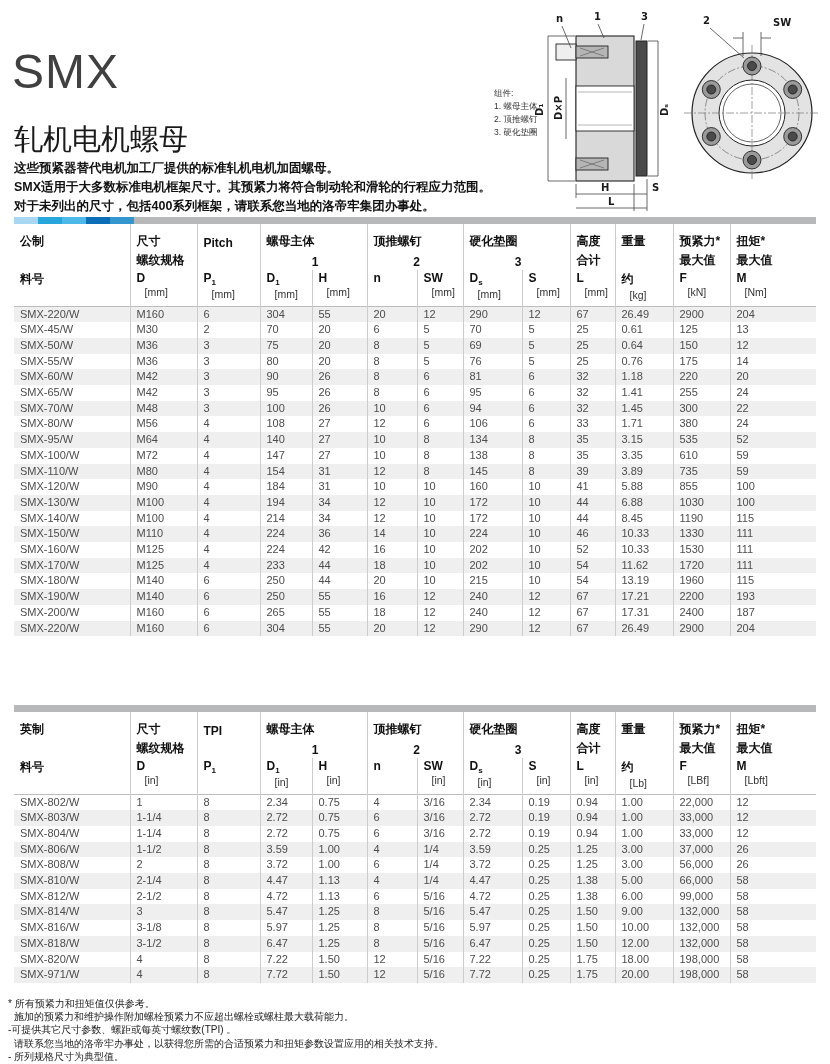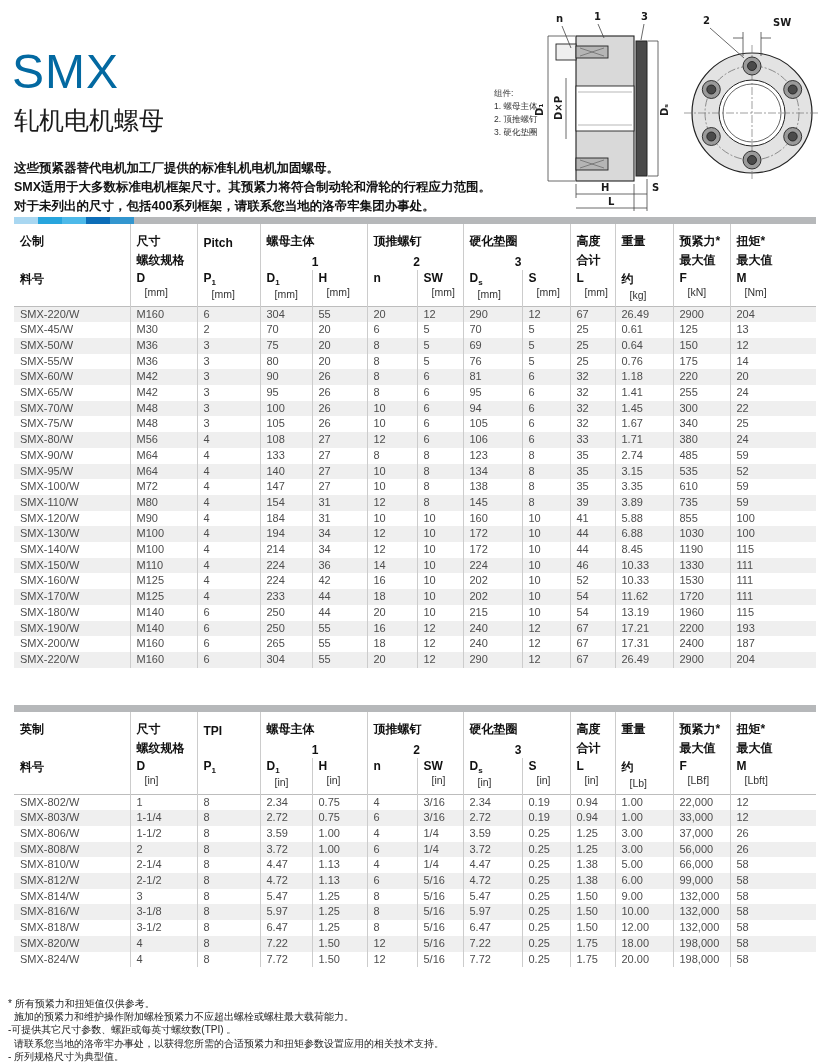--- a/index.html
+++ b/index.html
@@ -1,20 +1,20 @@
 <!DOCTYPE html>
 <html><head>
 <meta charset="utf-8">
 <style>
   * { margin:0; padding:0; box-sizing:border-box; }
   body { background:#fff; font-family:"Liberation Sans","DejaVu Sans",sans-serif; }
   .page { position:relative; width:830px; height:1064px; background:#fff; overflow:hidden; color:#1a1a1a; }
 
-  .smx-title { position:absolute; left:12px; top:44px; font-size:48px; font-weight:400; letter-spacing:1px; color:#0369a1; }
-  .subtitle  { position:absolute; left:14px; top:104px; font-size:25px; font-weight:400; color:#1a1a1a; }
+  .smx-title { position:absolute; left:12px; top:44px; font-size:48px; font-weight:400; letter-spacing:1px; color:#404040; }
+  .subtitle  { position:absolute; left:14px; top:120px; font-size:29px; font-weight:400; color:#1a1a1a; }
   .desc      { position:absolute; left:14px; top:159px; font-size:12.5px; line-height:1.5; color:#111;font-weight:bold; }
 
   .diagram { position:absolute; left:486px; top:8px; width:344px; height:210px; }
   .diagram svg { width:100%; height:100%; }
   .dw-label { font-size:10px; fill:#1a1a1a; font-weight:bold; font-family:"DejaVu Sans","Liberation Sans",sans-serif; }
   .dw-legend { font-size:8.5px; fill:#333; font-family:"Liberation Sans",sans-serif; }
   .dim { stroke:#444; stroke-width:0.8; fill:none; }
   .cl  { stroke:#777; stroke-width:0.7; stroke-dasharray:8 2 2 2; fill:none; }
 
   .stripe { position:absolute; left:14px; width:802px; height:7px; display:flex; }
@@ -332,63 +332,33 @@
             <td>10</td>
             <td>6</td>
             <td>94</td>
             <td>6</td>
             <td>32</td>
             <td>1.45</td>
             <td>300</td>
             <td>22</td>
           </tr>
           <tr>
-            <td>SMX-75/W</td>
-            <td>M48</td>
-            <td>3</td>
-            <td>105</td>
-            <td>26</td>
-            <td>10</td>
-            <td>6</td>
-            <td>105</td>
-            <td>6</td>
-            <td>32</td>
-            <td>1.67</td>
-            <td>340</td>
-            <td>25</td>
-          </tr>
-          <tr>
             <td>SMX-80/W</td>
             <td>M56</td>
             <td>4</td>
             <td>108</td>
             <td>27</td>
             <td>12</td>
             <td>6</td>
             <td>106</td>
             <td>6</td>
             <td>33</td>
             <td>1.71</td>
             <td>380</td>
             <td>24</td>
-          </tr>
-          <tr>
-            <td>SMX-90/W</td>
-            <td>M64</td>
-            <td>4</td>
-            <td>133</td>
-            <td>27</td>
-            <td>8</td>
-            <td>8</td>
-            <td>123</td>
-            <td>8</td>
-            <td>35</td>
-            <td>2.74</td>
-            <td>485</td>
-            <td>59</td>
           </tr>
           <tr>
             <td>SMX-95/W</td>
             <td>M64</td>
             <td>4</td>
             <td>140</td>
             <td>27</td>
             <td>10</td>
             <td>8</td>
             <td>134</td>
@@ -669,20 +639,35 @@
             <td>6</td>
             <td>3/16</td>
             <td>2.72</td>
             <td>0.19</td>
             <td>0.94</td>
             <td>1.00</td>
             <td>33,000</td>
             <td>12</td>
           </tr>
           <tr>
+            <td>SMX-804/W</td>
+            <td>1-1/4</td>
+            <td>8</td>
+            <td>2.72</td>
+            <td>0.75</td>
+            <td>6</td>
+            <td>3/16</td>
+            <td>2.72</td>
+            <td>0.19</td>
+            <td>0.94</td>
+            <td>1.00</td>
+            <td>33,000</td>
+            <td>12</td>
+          </tr>
+          <tr>
             <td>SMX-806/W</td>
             <td>1-1/2</td>
             <td>8</td>
             <td>3.59</td>
             <td>1.00</td>
             <td>4</td>
             <td>1/4</td>
             <td>3.59</td>
             <td>0.25</td>
             <td>1.25</td>
@@ -789,21 +774,21 @@
             <td>12</td>
             <td>5/16</td>
             <td>7.22</td>
             <td>0.25</td>
             <td>1.75</td>
             <td>18.00</td>
             <td>198,000</td>
             <td>58</td>
           </tr>
           <tr>
-            <td>SMX-824/W</td>
+            <td>SMX-971/W</td>
             <td>4</td>
             <td>8</td>
             <td>7.72</td>
             <td>1.50</td>
             <td>12</td>
             <td>5/16</td>
             <td>7.72</td>
             <td>0.25</td>
             <td>1.75</td>
             <td>20.00</td>

